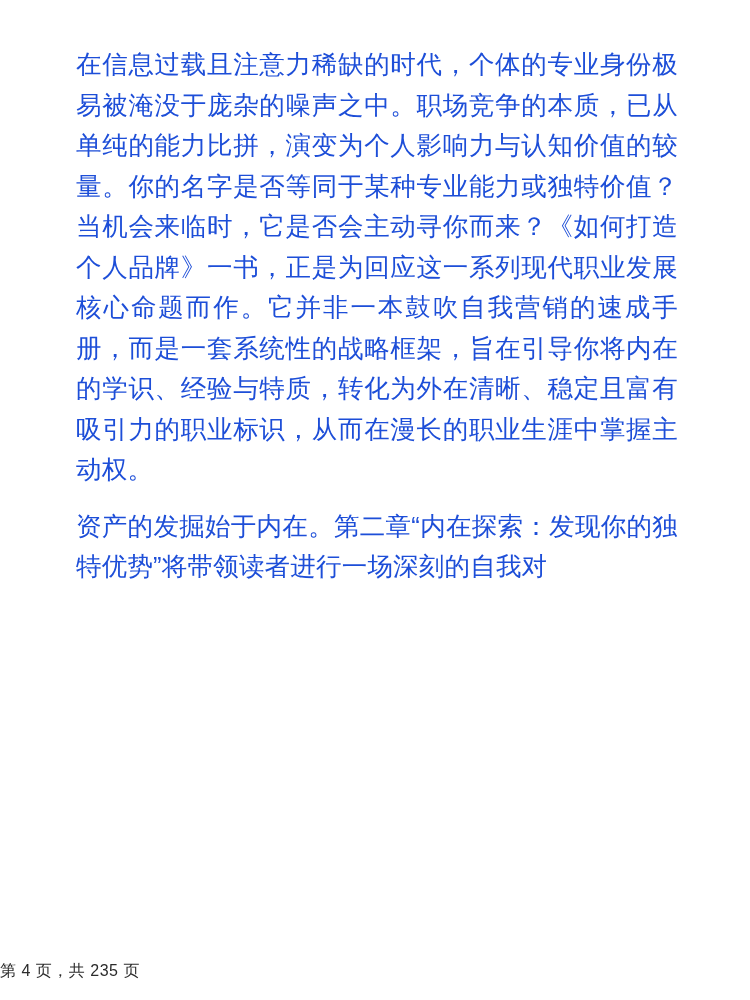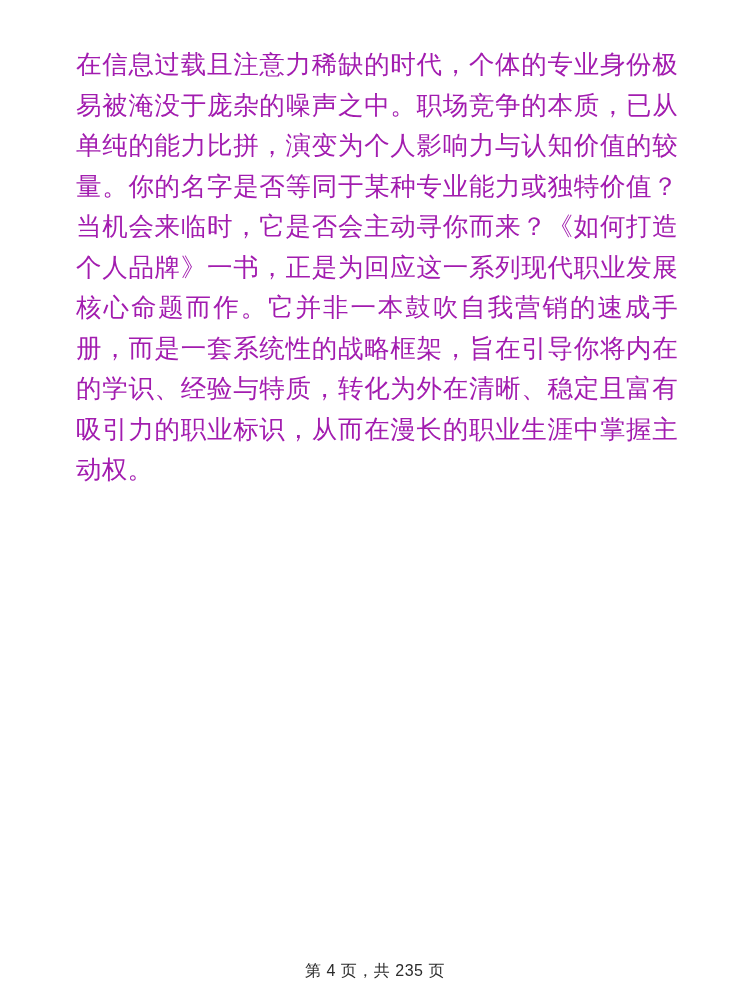--- a/index.html
+++ b/index.html
@@ -24,38 +24,39 @@
     background: #ffffff;
     box-sizing: border-box;
     padding: 44px 72px 0 76px;
   }
   .body-text {
     font-size: 25.5px;
     line-height: 40.5px;
     text-align: justify;
     text-justify: inter-ideograph;
     letter-spacing: 0.2px;
-    color: #a21caf;
+    color: #1d4ed8;
     margin: 0 0 16px 0;
     font-weight: 400;
   }
   .para-first {
     margin-top: 0;
   }
   .footer {
     position: absolute;
     left: 0;
     right: 0;
     bottom: 18px;
-    text-align: center;
+    text-align: left;
     font-size: 16px;
     color: #2b2b2b;
     letter-spacing: 0.5px;
     font-family: "Liberation Sans", "DejaVu Sans", sans-serif;
   }
 </style>
 </head>
 <body>
 
 <div class="page">
   <p class="body-text para-first">在信息过载且注意力稀缺的时代，个体的专业身份极易被淹没于庞杂的噪声之中。职场竞争的本质，已从单纯的能力比拼，演变为个人影响力与认知价值的较量。你的名字是否等同于某种专业能力或独特价值？当机会来临时，它是否会主动寻你而来？《如何打造个人品牌》一书，正是为回应这一系列现代职业发展核心命题而作。它并非一本鼓吹自我营销的速成手册，而是一套系统性的战略框架，旨在引导你将内在的学识、经验与特质，转化为外在清晰、稳定且富有吸引力的职业标识，从而在漫长的职业生涯中掌握主动权。</p>
+  <p class="body-text">资产的发掘始于内在。第二章“内在探索：发现你的独特优势”将带领读者进行一场深刻的自我对</p>
   <div class="footer">第 4 页，共 235 页</div>
 </div>
 
 </body></html>

